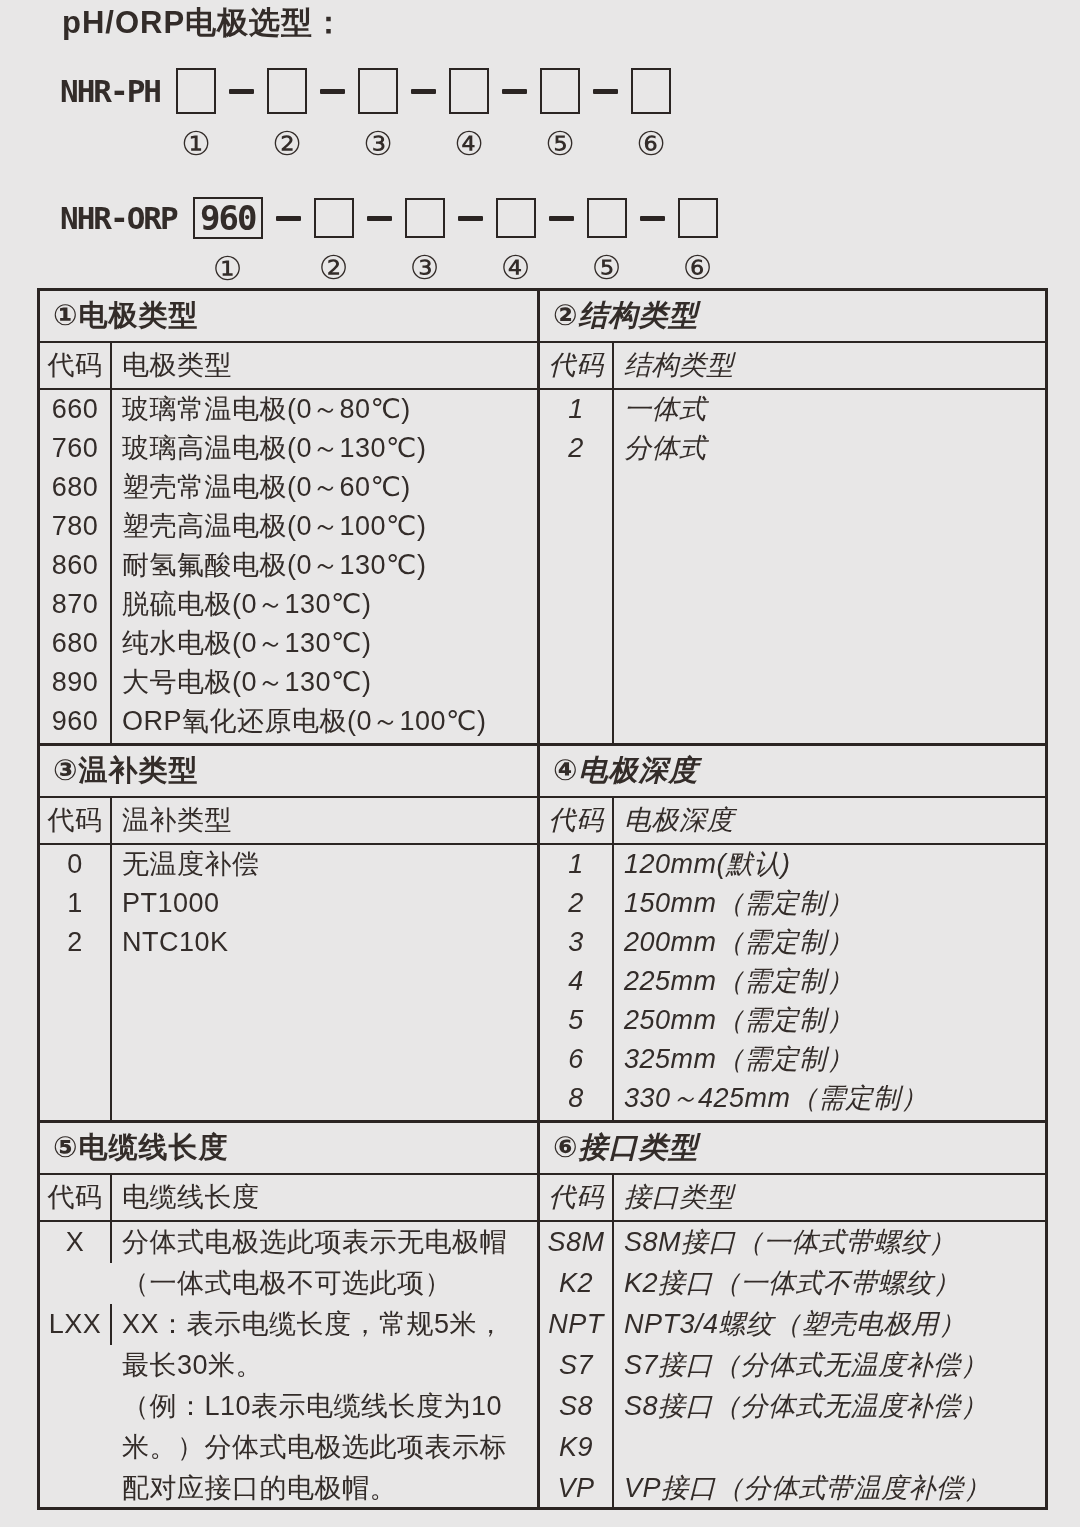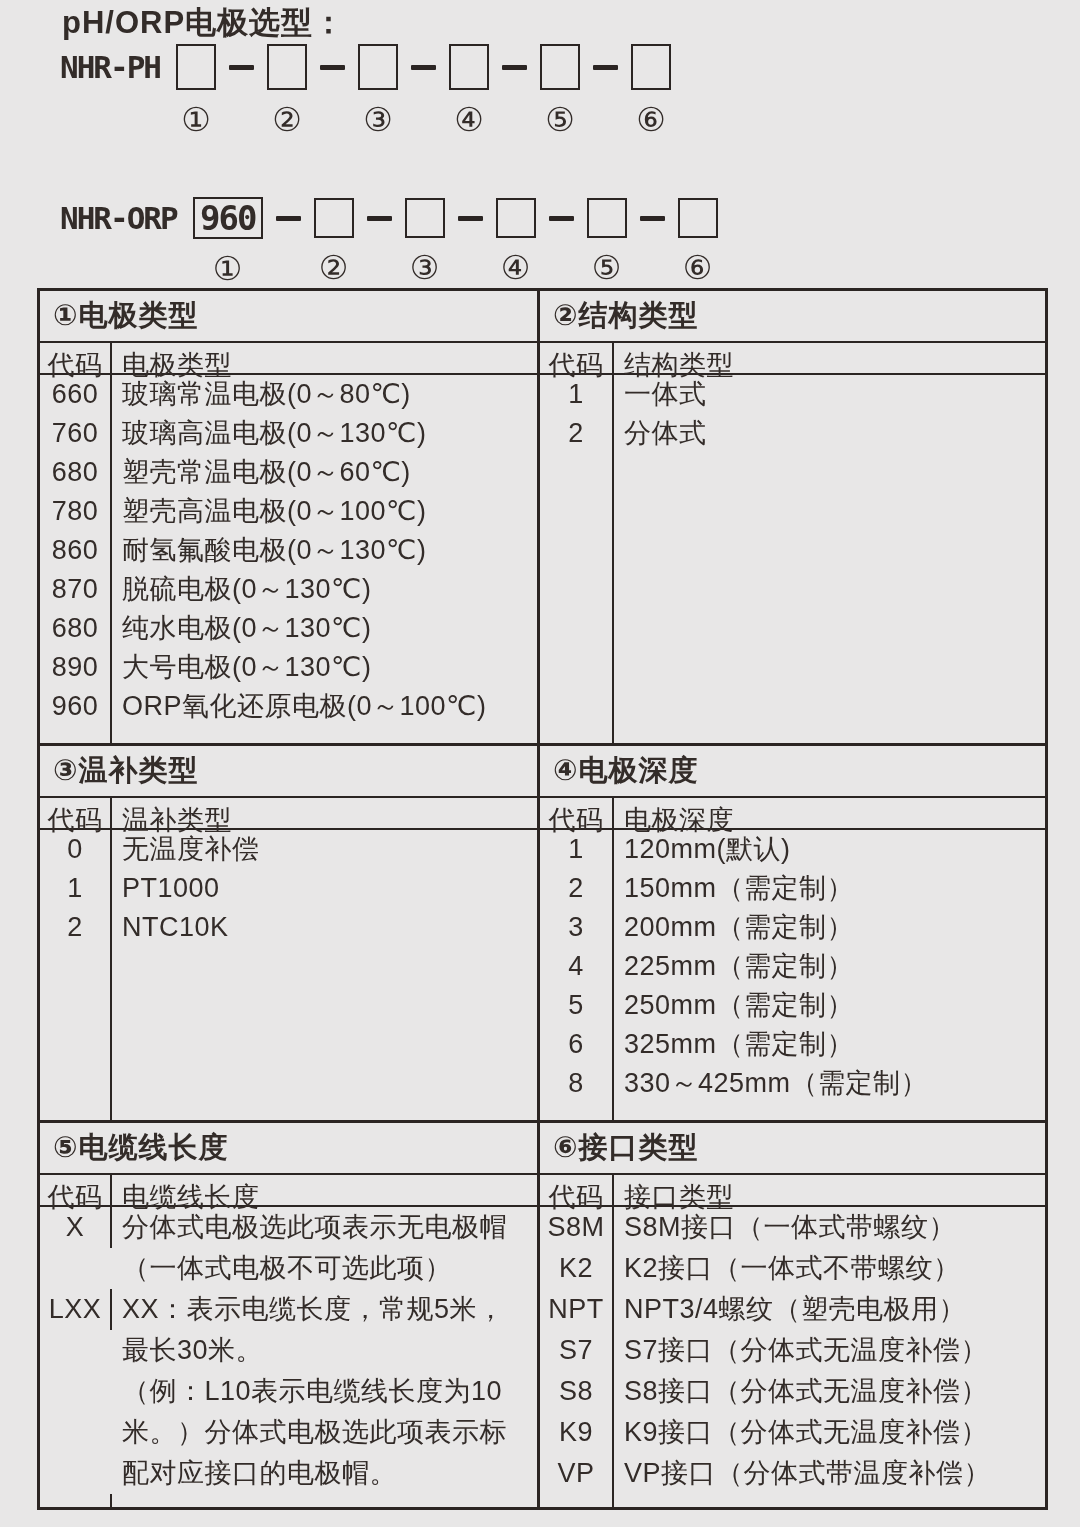--- a/index.html
+++ b/index.html
@@ -22,21 +22,21 @@
   
   .page-title{
     position:absolute;left:62px;top:2px;
     font-size:31px;font-weight:700;letter-spacing:1px;
   }
   
   .model-row{
     position:absolute;left:60px;
     display:flex;align-items:flex-start;
   }
-  #model-ph{top:44px;}
+  #model-ph{top:68px;}
   #model-orp{top:195px;}
   .model-label{
     font-family:"DejaVu Sans Mono","Liberation Mono",monospace;
     font-size:31px;font-weight:700;letter-spacing:-2px;
     line-height:46px;margin-right:16px;white-space:nowrap;
   }
   .unit{display:flex;flex-direction:column;align-items:center;}
   .mbox{
     width:40px;height:44px;
     border:2px solid var(--line);
@@ -66,32 +66,32 @@
     box-sizing:border-box;
     display:flex;flex-direction:column;
     overflow:hidden;
   }
   .band{display:flex;overflow:hidden;}
   .band1{height:452px;flex:none;border-bottom:3px solid var(--line);}
   .band2{height:374px;flex:none;border-bottom:3px solid var(--line);}
   .band3{flex:1;}
   .half{display:flex;flex-direction:column;box-sizing:border-box;overflow:hidden;}
   .half.left{width:500px;flex:none;border-right:3px solid var(--line);}
-  .half.right{flex:1;}
+  .half.right{flex:1;font-style:italic;}
   .sec-title{
     height:52px;flex:none;
     display:flex;align-items:center;
     padding-left:13px;
     font-size:29px;font-weight:700;letter-spacing:1px;
     border-bottom:2px solid var(--line);
     box-sizing:border-box;
   }
   .sec-body{flex:1;display:flex;flex-direction:column;overflow:hidden;}
   .hrow{
-    display:flex;flex:none;height:32px;
+    display:flex;flex:none;height:47px;
     border-bottom:2px solid var(--line);
     box-sizing:border-box;
   }
   .hrow .cell{line-height:45px;}
   .code{
     width:72px;flex:none;text-align:center;
     border-right:2px solid var(--line);
     box-sizing:border-box;
   }
   .half.right .code{width:74px;}
@@ -369,21 +369,20 @@
             <div class="drow">
               <div class="code cell">S7</div>
               <div class="val cell">S7接口（分体式无温度补偿）</div>
             </div>
             <div class="drow">
               <div class="code cell">S8</div>
               <div class="val cell">S8接口（分体式无温度补偿）</div>
             </div>
             <div class="drow">
               <div class="code cell">K9</div>
-              <div class="val cell">K9接口（分体式无温度补偿）</div>
             </div>
             <div class="drow">
               <div class="code cell">VP</div>
               <div class="val cell">VP接口（分体式带温度补偿）</div>
             </div>
             <div class="frow">
               <div class="code"></div>
               <div class="val"></div>
             </div>
         </div>

